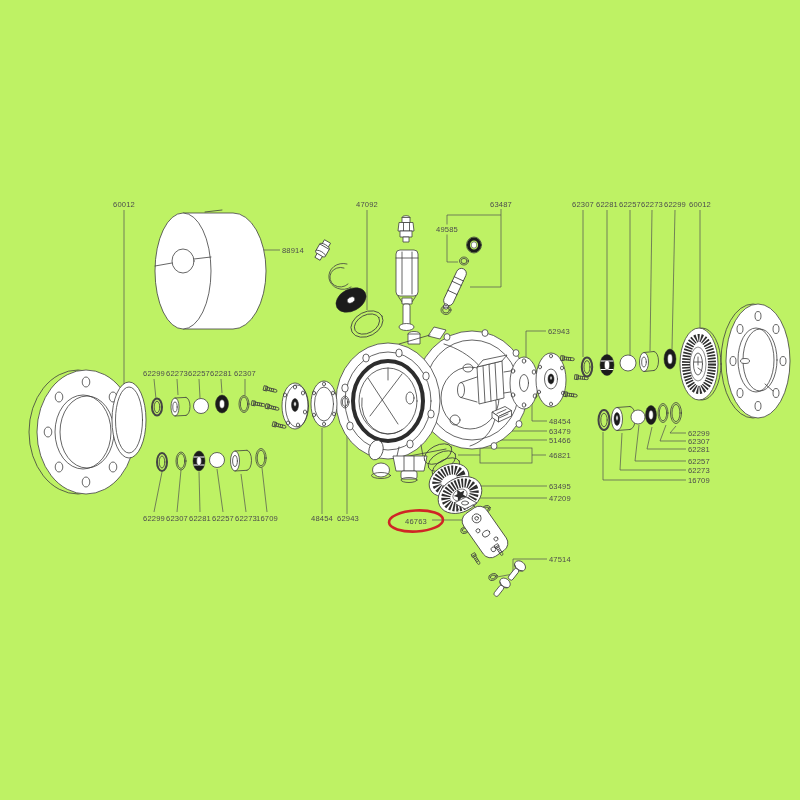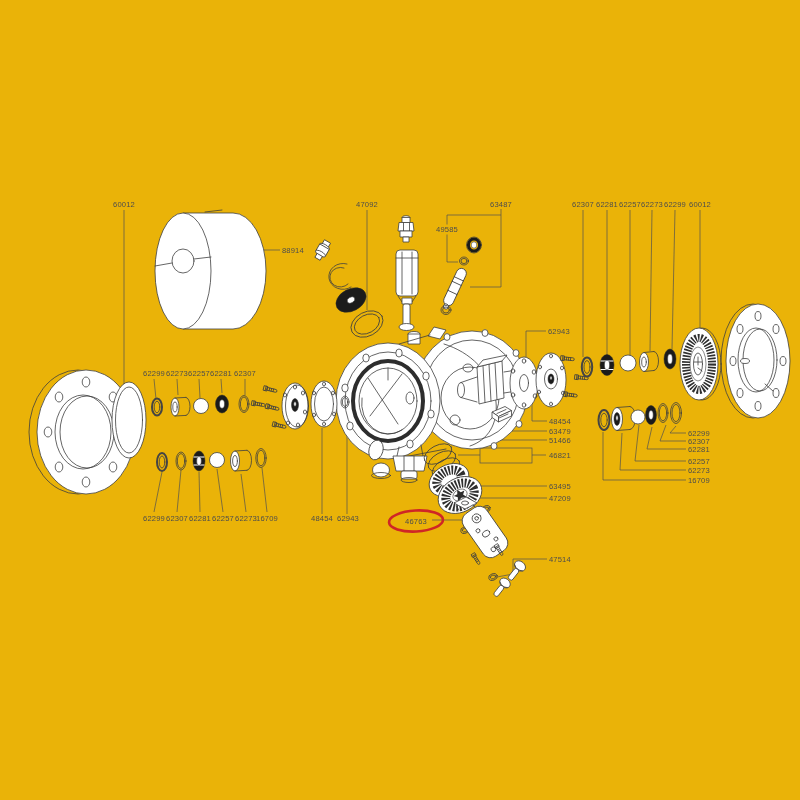--- a/index.html
+++ b/index.html
@@ -1,16 +1,16 @@
 <!DOCTYPE html>
 <html><head>
 <meta charset="utf-8">
 <style>
   html,body { margin:0; padding:0; background:#ffffff; width:800px; height:800px; overflow:hidden; }
-  #stage { width:800px; height:800px; position:relative; background:#eab308; }
+  #stage { width:800px; height:800px; position:relative; background:#bef264; }
   svg { display:block; }
   .ln  { fill:none; stroke:#3f3f3f; stroke-width:.8; stroke-linecap:round; stroke-linejoin:round; }
   .lnw { fill:#ffffff; stroke:#3f3f3f; stroke-width:.8; stroke-linejoin:round; }
   .dk  { fill:#1b1b1b; stroke:#2a2a2a; stroke-width:.5; }
   .wht { fill:#ffffff; stroke:#3f3f3f; stroke-width:.6; }
   .ld  { fill:none; stroke:#505050; stroke-width:.7; }
   .thick { fill:none; stroke:#2d2d2d; stroke-width:4; }
   .fins { fill:none; stroke:#2f2f2f; stroke-width:9; stroke-dasharray:1.7 1.4; }
   .fins2{ fill:none; stroke:#2f2f2f; stroke-width:8; stroke-dasharray:1.6 1.3; }
   .lbl { font-family:"Liberation Sans", sans-serif; font-size:7.6px; fill:#4d4d4d; letter-spacing:.15px; }

